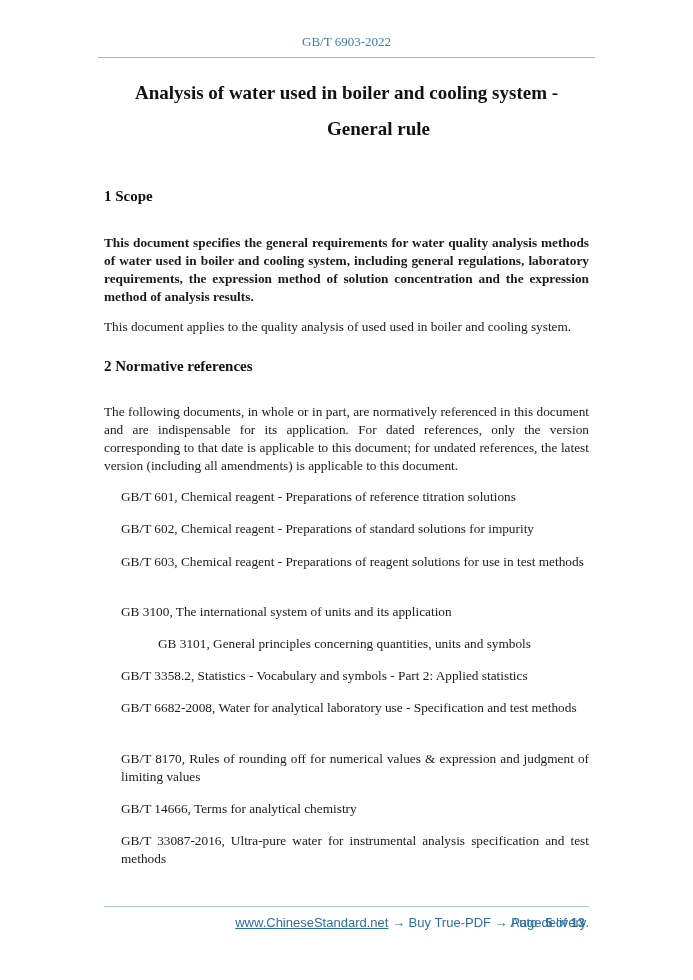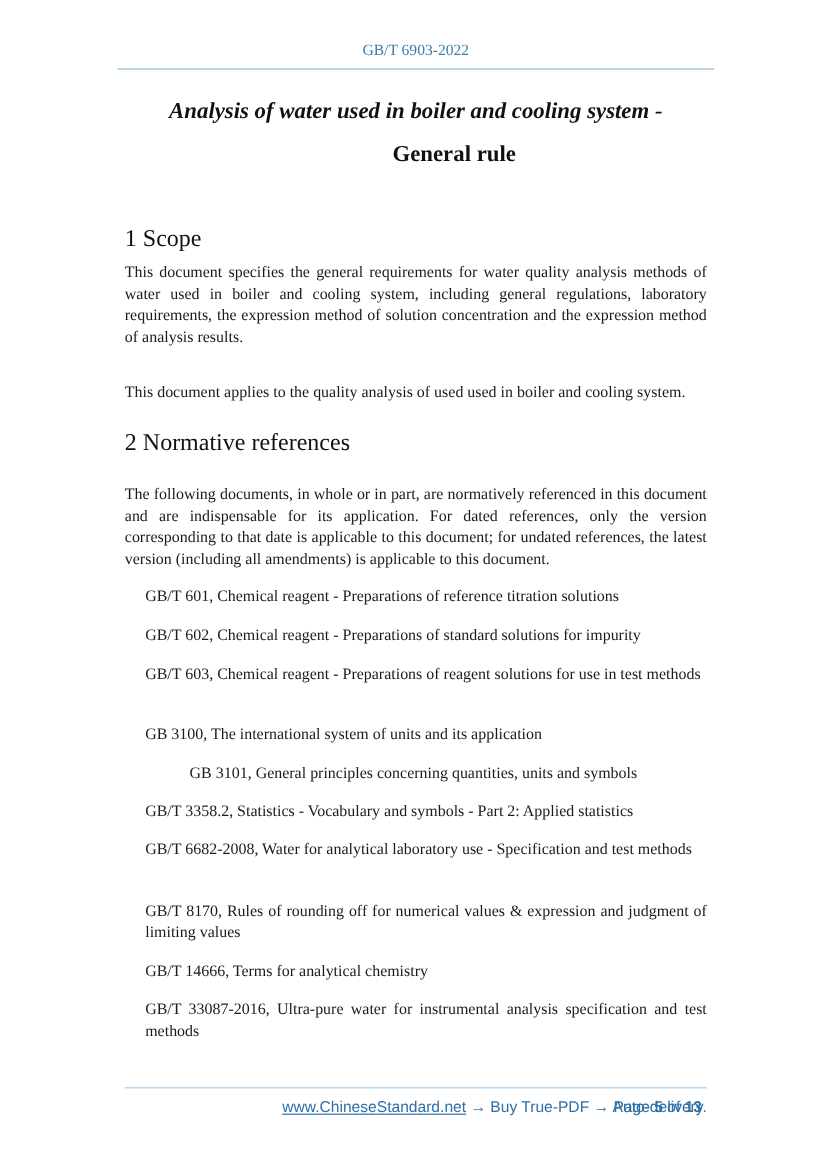--- a/index.html
+++ b/index.html
@@ -1,41 +1,41 @@
 <!DOCTYPE html>
 <html><head>
 <meta charset="utf-8">
 <style>
   html, body { margin: 0; padding: 0; background: #ffffff; }
   body { width: 693px; height: 980px; position: relative; overflow: hidden; font-family: "Liberation Serif", serif; color: #1a1a1a; }
   .header-code { position: absolute; top: 34px; left: 0; width: 693px; text-align: center; font-size: 13px; color: #3a7fa8; }
   .header-rule { position: absolute; top: 57px; left: 98px; width: 497px; height: 1px; background: #8fbdd6; }
   .title { position: absolute; left: 0; width: 693px; text-align: center; font-weight: bold; font-size: 19px; color: #111; }
-  .title.l1 { top: 82px; font-style: italic; }
+  .title.l1 { top: 82px; }
   .title.l2 { top: 118px; padding-left: 32px; }
-  .h1 { position: absolute; left: 104px; font-weight: normal; font-size: 20px; color: #111; }
+  .h1 { position: absolute; left: 104px; font-weight: bold; font-size: 15px; color: #111; }
   .para { position: absolute; left: 104px; width: 485px; font-size: 13.3px; line-height: 18px; text-align: justify; text-align-last: left; }
   .ref { position: absolute; left: 121px; width: 468px; font-size: 13.3px; line-height: 18px; text-align: justify; text-align-last: left; }
   .footer-rule { position: absolute; top: 906px; left: 104px; width: 485px; height: 1px; background: #a8cde6; }
   .footer { position: absolute; top: 915px; left: 104px; width: 485px; font-family: "Liberation Sans", sans-serif; font-size: 13px; color: #2f6fa8; text-align: right; }
   .footer a { color: #2f6fa8; text-decoration: underline; }
   .footer .pg { position: absolute; right: 4px; top: 0; }
   .footer .pg b { font-weight: bold; }
 </style>
 </head>
 <body>
 
 <div class="header-code">GB/T 6903-2022</div>
 <div class="header-rule"></div>
 
 <div class="title l1">Analysis of water used in boiler and cooling system -</div>
 <div class="title l2">General rule</div>
 
 <div class="h1" style="top:188px;">1 Scope</div>
-<div class="para" style="top:218px;">This document specifies the general requirements for water quality analysis methods of water used in boiler and cooling system, including general regulations, laboratory requirements, the expression method of solution concentration and the expression method of analysis results.</div>
+<div class="para" style="top:234px;font-weight:bold;">This document specifies the general requirements for water quality analysis methods of water used in boiler and cooling system, including general regulations, laboratory requirements, the expression method of solution concentration and the expression method of analysis results.</div>
 <div class="para" style="top:318px;">This document applies to the quality analysis of used used in boiler and cooling system.</div>
 
 <div class="h1" style="top:358px;">2 Normative references</div>
 <div class="para" style="top:403px;">The following documents, in whole or in part, are normatively referenced in this document and are indispensable for its application. For dated references, only the version corresponding to that date is applicable to this document; for undated references, the latest version (including all amendments) is applicable to this document.</div>
 
 <div class="ref" style="top:488px;">GB/T 601, Chemical reagent - Preparations of reference titration solutions</div>
 <div class="ref" style="top:520px;">GB/T 602, Chemical reagent - Preparations of standard solutions for impurity</div>
 <div class="ref" style="top:553px;">GB/T 603, Chemical reagent - Preparations of reagent solutions for use in test methods</div>
 <div class="ref" style="top:603px;">GB 3100, The international system of units and its application</div>
 <div class="ref" style="top:635px;margin-left:37px;">GB 3101, General principles concerning quantities, units and symbols</div>

